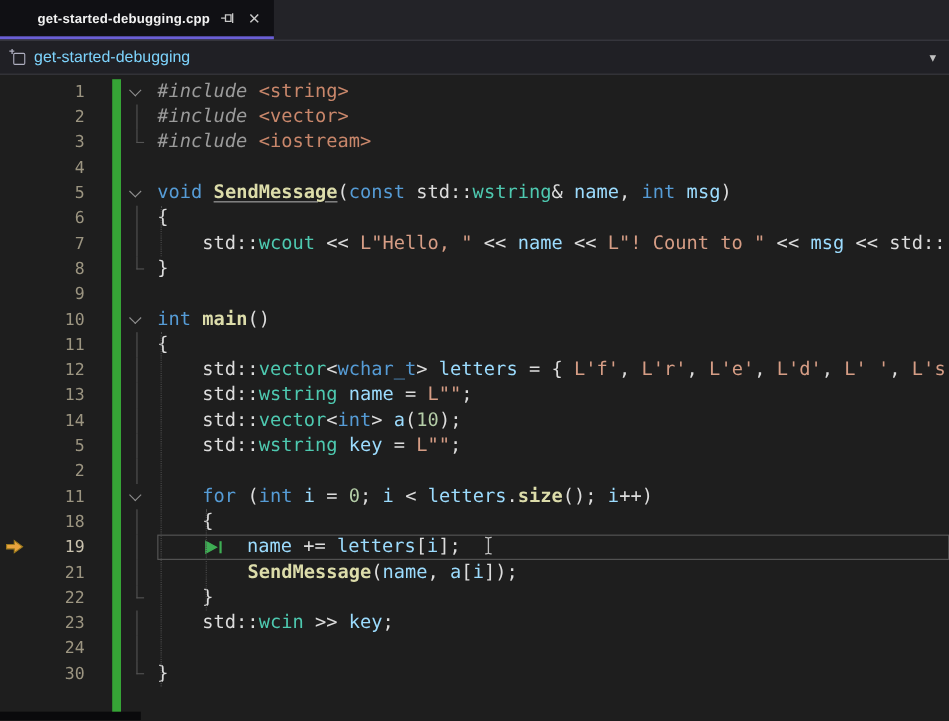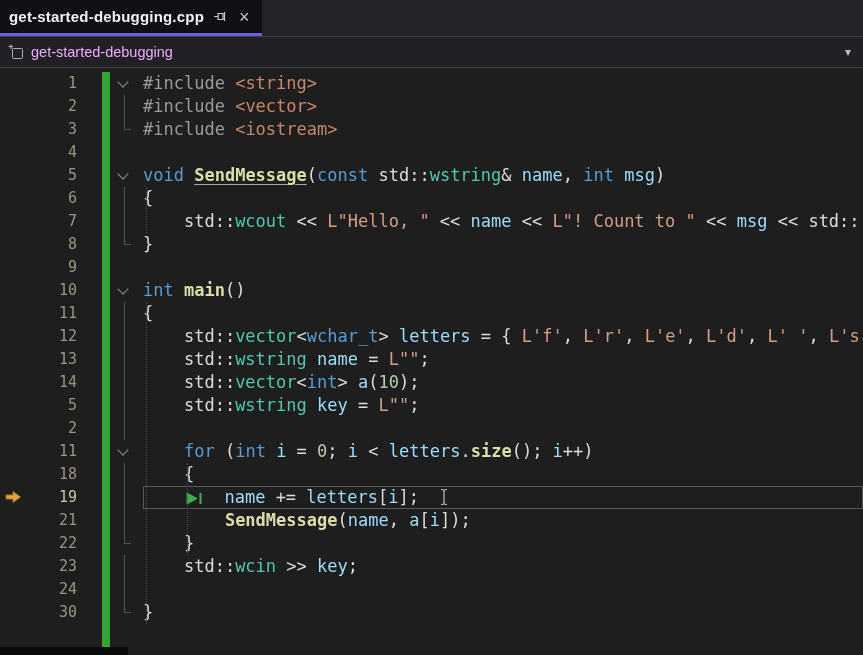--- a/index.html
+++ b/index.html
@@ -6,28 +6,28 @@
   html,body { width:863px; height:655px; overflow:hidden; }
   body {
     position:relative;
     background:#1E1E1E;
     font-family:"Liberation Sans", sans-serif;
   }
 
   
   .tabbar{position:absolute;top:0;left:0;right:0;height:36px;background:#232328;display:flex;align-items:stretch;}
   .tab{display:flex;align-items:center;gap:9px;background:#101014;padding:0 10px 0 9px;border-bottom:3px solid var(--accent,#6A5FD4);cursor:default;}
-  .tab-title{color:#F2F2F2;font-size:15px;font-weight:bold;letter-spacing:.2px;white-space:nowrap;}
+  .tab-title{color:#F2F2F2;font-size:12px;font-weight:bold;letter-spacing:.2px;white-space:nowrap;margin-left:25px;}
   .pin{display:flex;align-items:center;}
   .close{color:#C8C8C8;font-size:18px;line-height:1;padding:0 2px;}
 
   
   .breadcrumb{position:absolute;top:36px;left:0;right:0;height:32px;background:#202025;border-top:1px solid #3F3F46;border-bottom:1px solid #3F3F46;display:flex;align-items:center;gap:7px;padding:0 8px;}
   .bc-icon{display:flex;align-items:center;}
-  .bc-text{color:#f0abfc;font-size:14.5px;}
+  .bc-text{color:#7dd3fc;font-size:14.5px;}
   .bc-drop{margin-left:auto;color:#C0C0C0;font-size:12px;padding:0 4px;}
 
   
   .editor{position:absolute;top:68px;left:0;right:0;bottom:0;background:#1E1E1E;overflow:hidden;}
   .changebar{position:absolute;left:102px;width:8px;top:4px;bottom:7px;background:var(--change_bar,#36A436);}
   .lines{position:absolute;top:4px;left:0;right:0;}
   .row{display:flex;height:23px;position:relative;align-items:stretch;}
   .gmargin{flex:none;width:30px;position:relative;}
   .garrow{position:absolute;left:5px;top:4px;}
   .lnum{flex:none;width:50px;text-align:right;padding-right:3px;font:15px/23px "DejaVu Sans Mono",monospace;color:var(--line_number,#9C9581);}
@@ -36,21 +36,21 @@
   .ochev{position:absolute;left:39px;top:6px;width:8px;height:8px;border-right:1.5px solid #8F8F8F;border-bottom:1.5px solid #8F8F8F;transform:rotate(45deg);}
   .oline{position:absolute;left:44px;top:0;bottom:0;width:0;border-left:1px solid #545454;}
   .ocorner{position:absolute;left:44px;top:0;width:7px;height:12px;border-left:1px solid #545454;border-bottom:1px solid #545454;}
   .codecell{flex:1;font:17px/23px "DejaVu Sans Mono",monospace;white-space:pre;overflow:hidden;color:var(--plain,#DCDCDC);}
   .codecell svg{vertical-align:-3px;}
   .row.current .codecell{outline:1px solid #585858;outline-offset:-1px;}
   .guide{position:absolute;width:0;border-left:1px dotted #4B4B4B;}
   .behind{position:absolute;left:0;bottom:0;width:128px;height:8px;background:#0A0A0C;}
 
   
-  .tok-pp  {color:var(--preprocessor,#9B9B9B);}
+  .tok-pp  {color:var(--preprocessor,#9B9B9B);font-style:italic;}
   .tok-hdr {color:var(--header,#C9876B);}
   .tok-kw  {color:var(--keyword,#569CD6);}
   .tok-type{color:var(--type,#4EC9B0);}
   .tok-fn, .tok-fnu {color:var(--function,#DCDCAA);font-weight:bold;}
   .tok-fnu {text-decoration:underline;text-underline-offset:3px;text-decoration-color:#A9A9A9;}
   .tok-var {color:var(--variable,#9CDCFE);}
   .tok-num {color:var(--number,#B5CEA8);}
   .tok-str {color:var(--string,#D69D85);}
   .tok-pl  {color:var(--plain,#DCDCDC);}
 </style>

